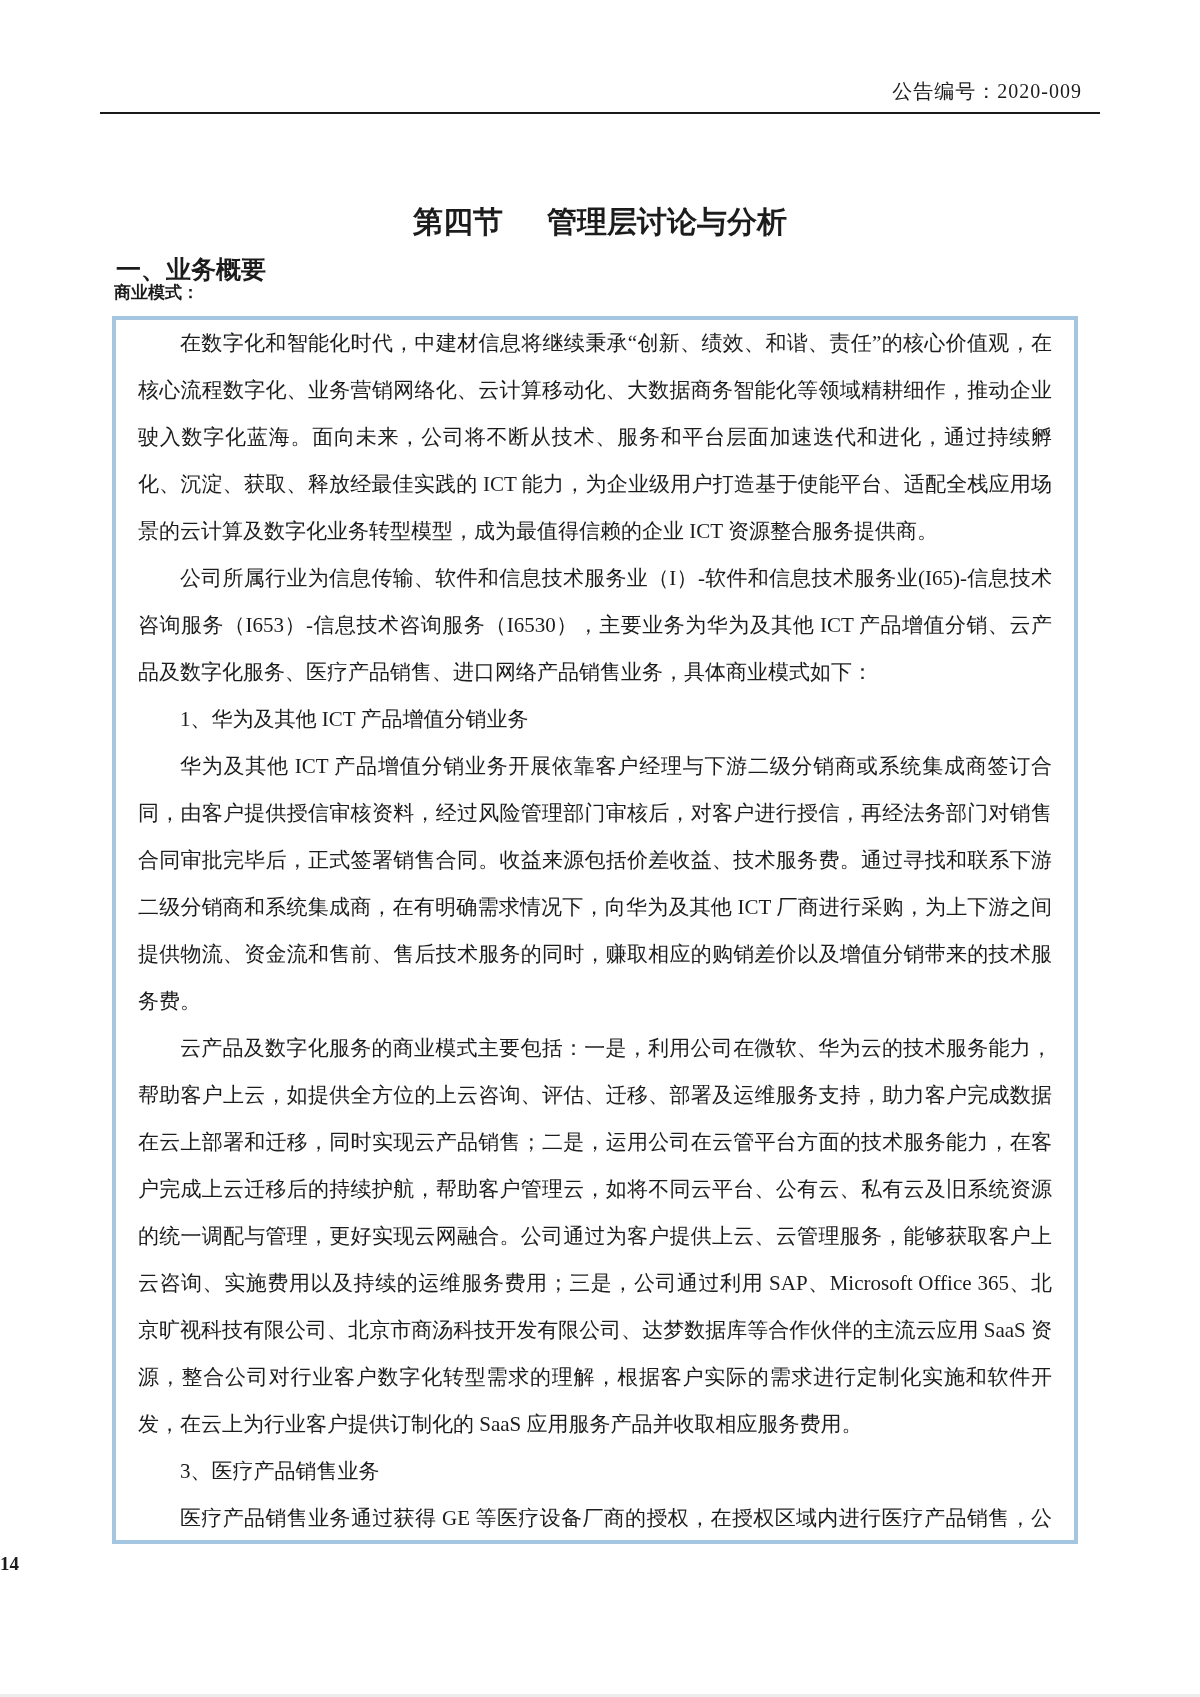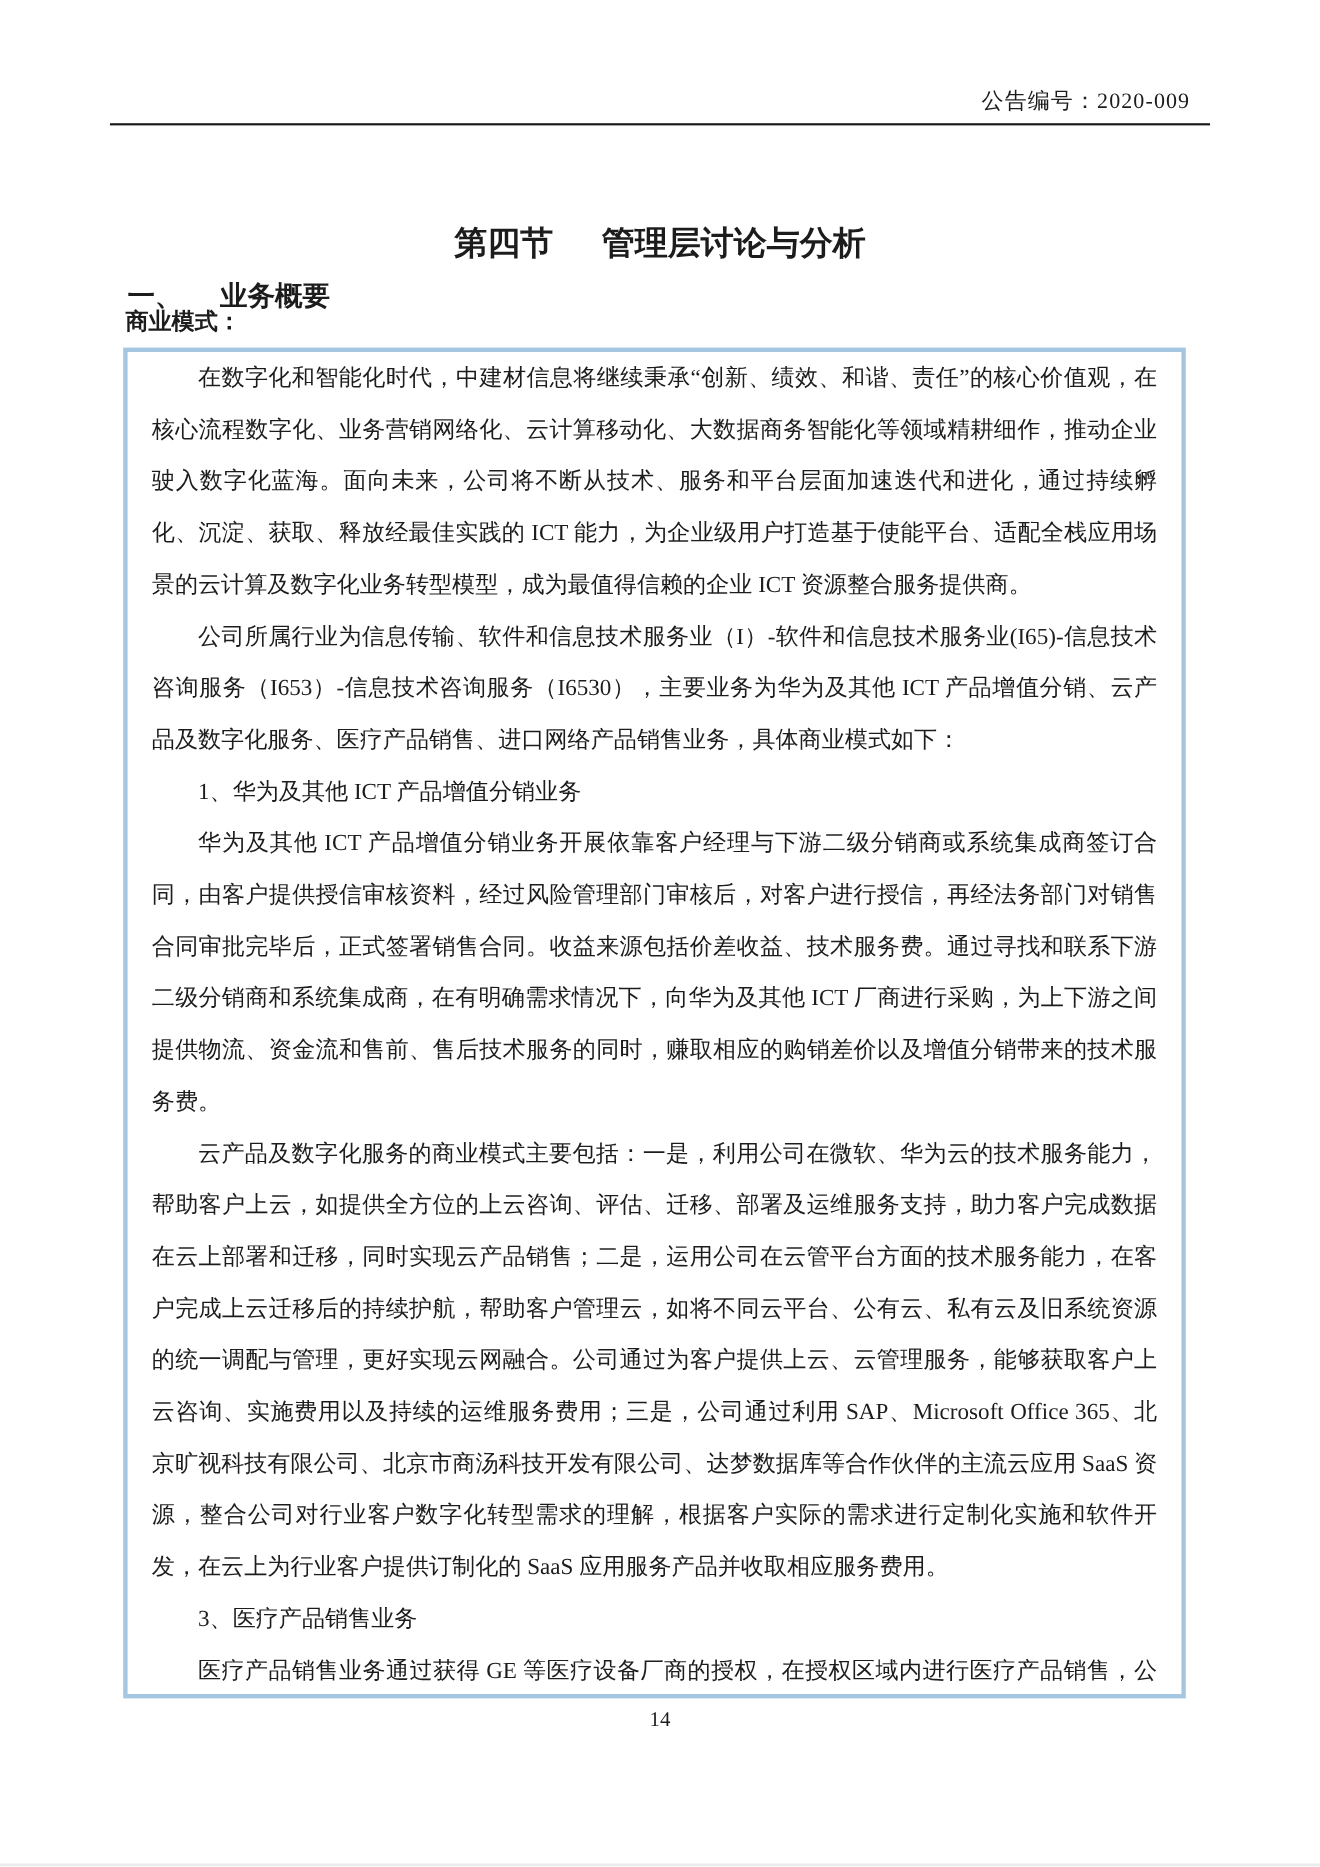--- a/index.html
+++ b/index.html
@@ -28,25 +28,25 @@
     white-space:nowrap;
     margin-top:41px;
   }
   .chapter-title .title-text { margin-left:44px; }
   .section-heading {
     position:absolute; top:233px; left:116px;
     font-family:"Liberation Sans","DejaVu Sans",sans-serif;
     font-weight:bold; font-size:25px; line-height:30px;
     white-space:nowrap;
   }
-  .section-heading .section-text { margin-left:34px; }
+  .section-heading .section-text { }
   .bm-label {
     position:absolute; top:280px; left:114px;
     font-family:"Liberation Sans","DejaVu Sans",sans-serif;
-    font-weight:bold; font-size:21px; line-height:26px;
+    font-weight:bold; font-size:17px; line-height:26px;
     white-space:nowrap;
   }
   .text-box {
     position:absolute; top:316px; left:112px;
     width:966px; height:1228px;
     box-sizing:border-box;
     border:4px solid #eab308;
     padding:0 22px;
     overflow:hidden;
     background:#ffffff;
@@ -54,21 +54,21 @@
   .text-box p {
     margin:0;
     font-size:21px;
     line-height:47px;
     text-align:justify;
     text-indent:2em;
     word-break:break-word;
   }
   .page-num {
     position:absolute; top:1553px; left:0; width:100%;
-    text-align:center; font-size:19px;
+    text-align:left; font-size:19px;font-weight:bold;
   }
   .bottom-edge {
     position:absolute; bottom:0; left:0;
     width:100%; height:3px; background:#ededed;
   }
 </style>
 </head>
 <body>
 
 <div class="page">

